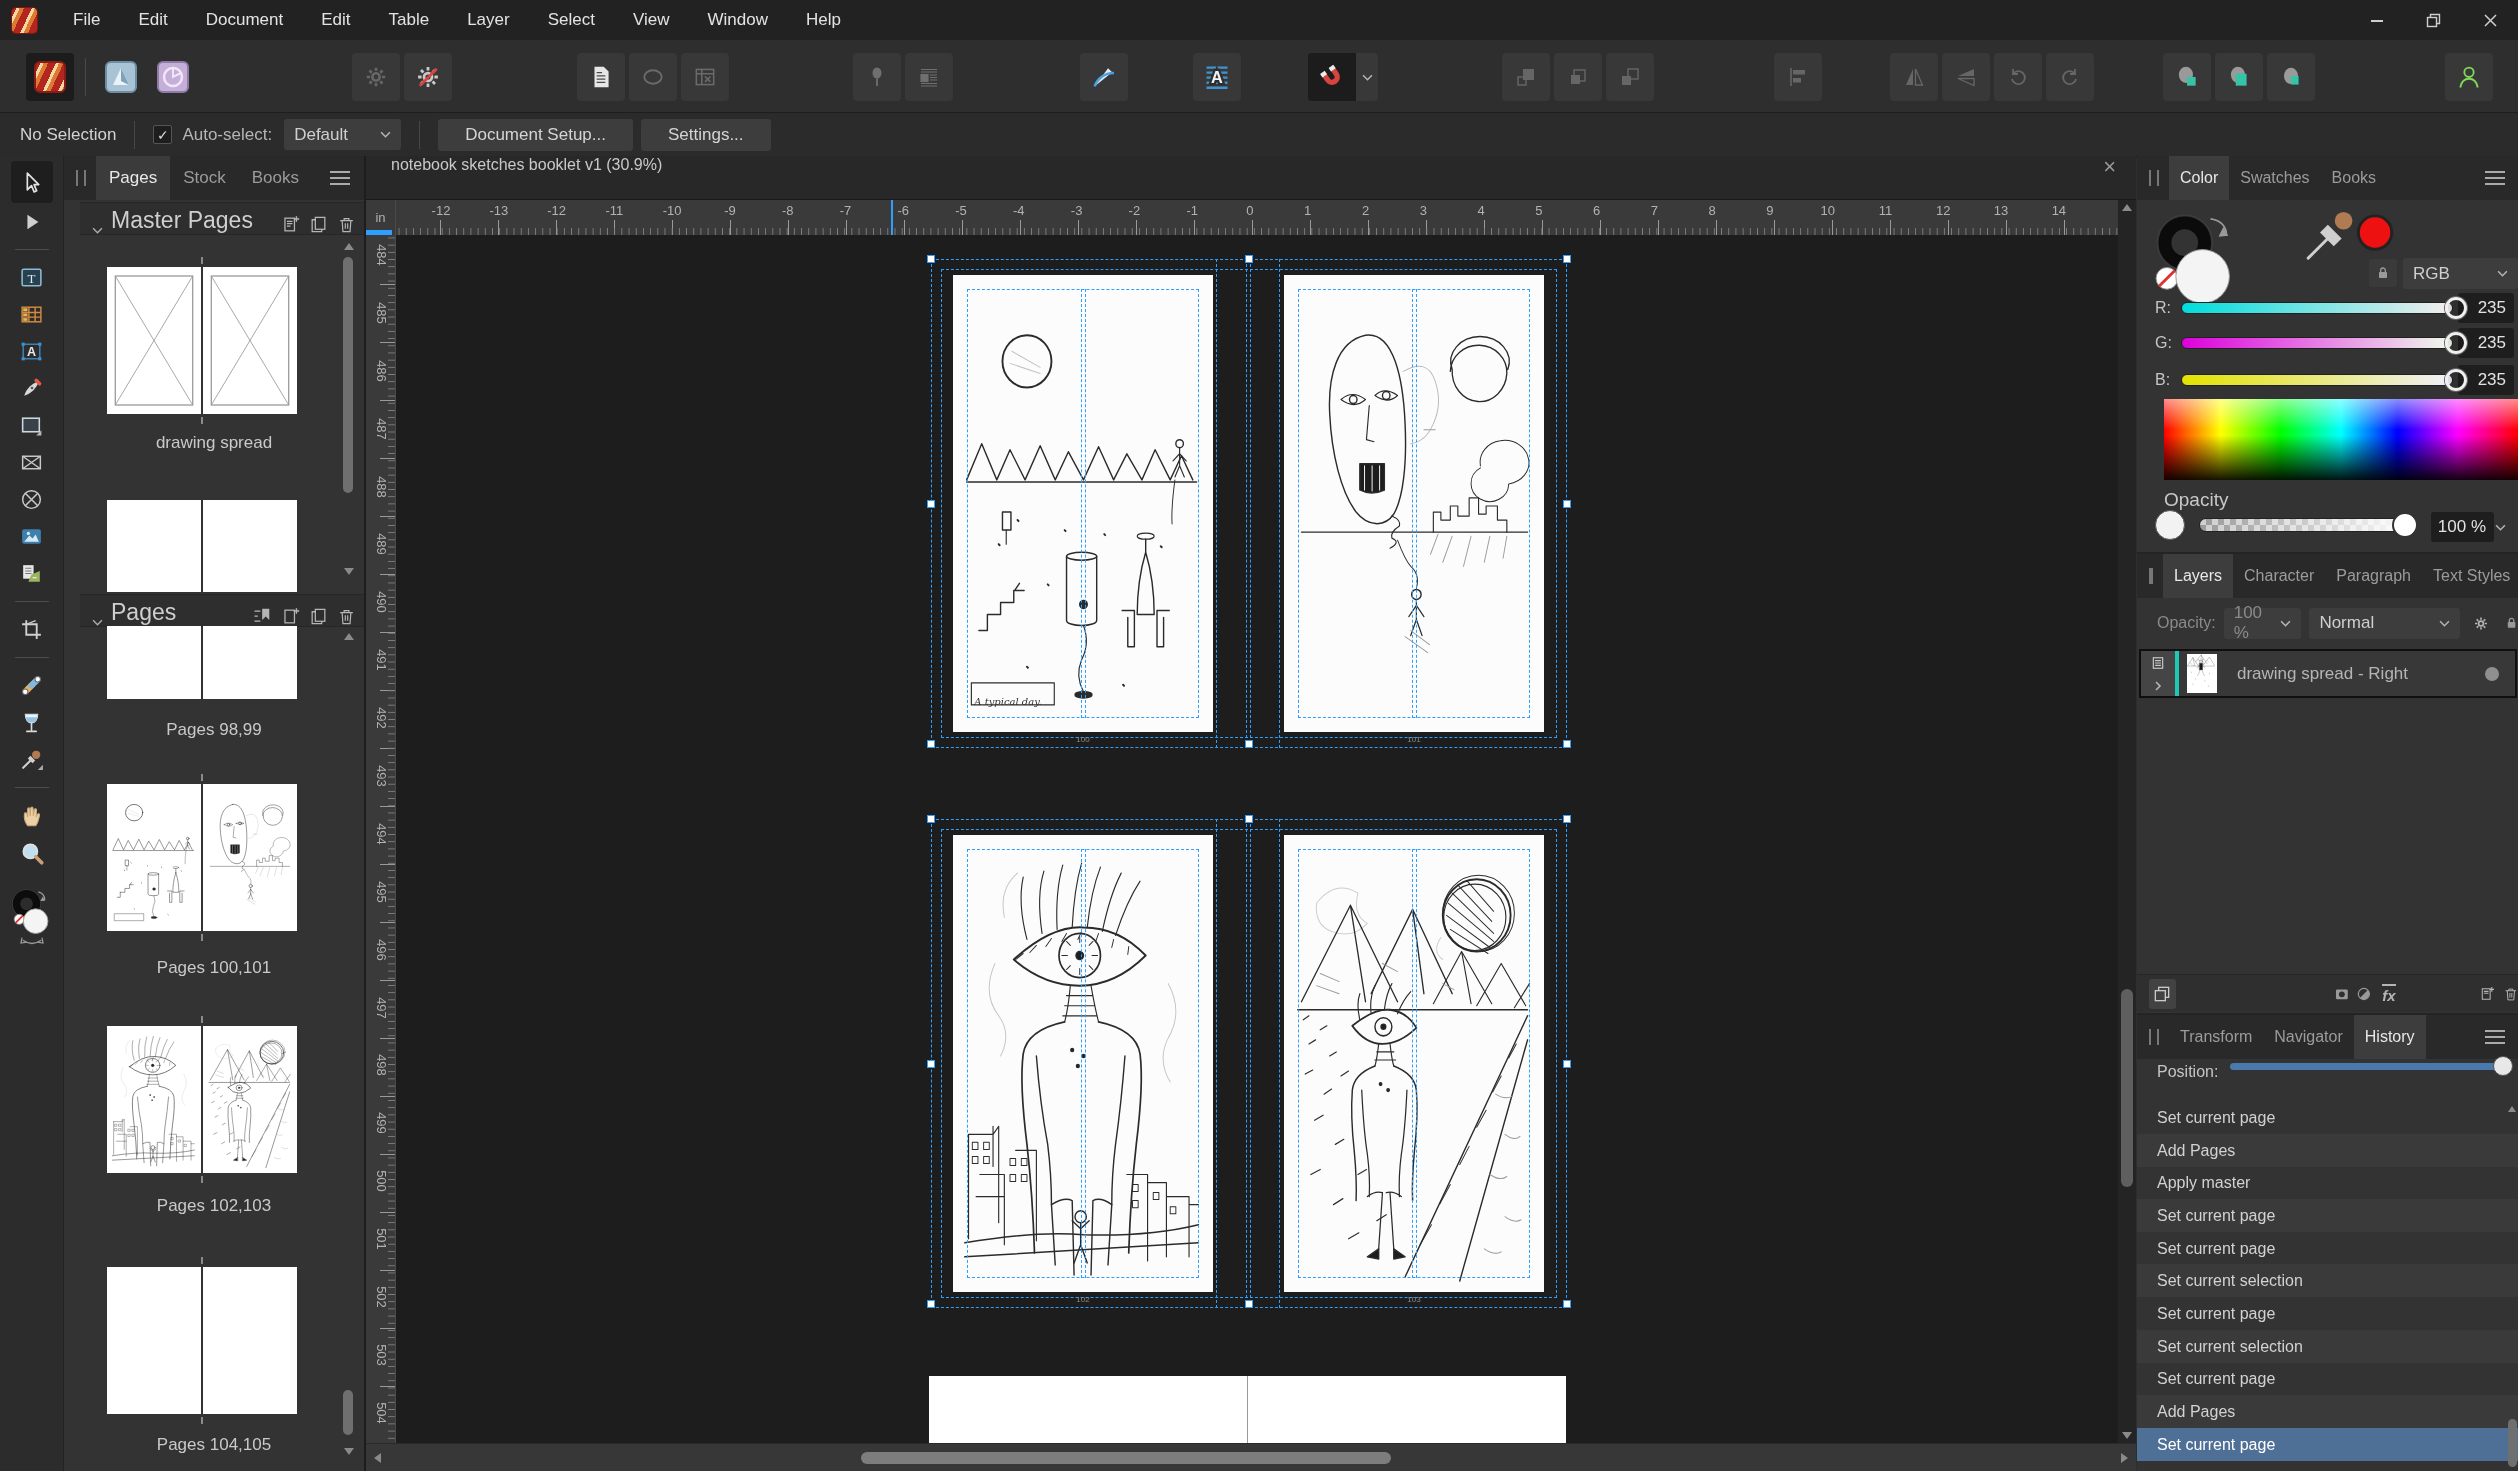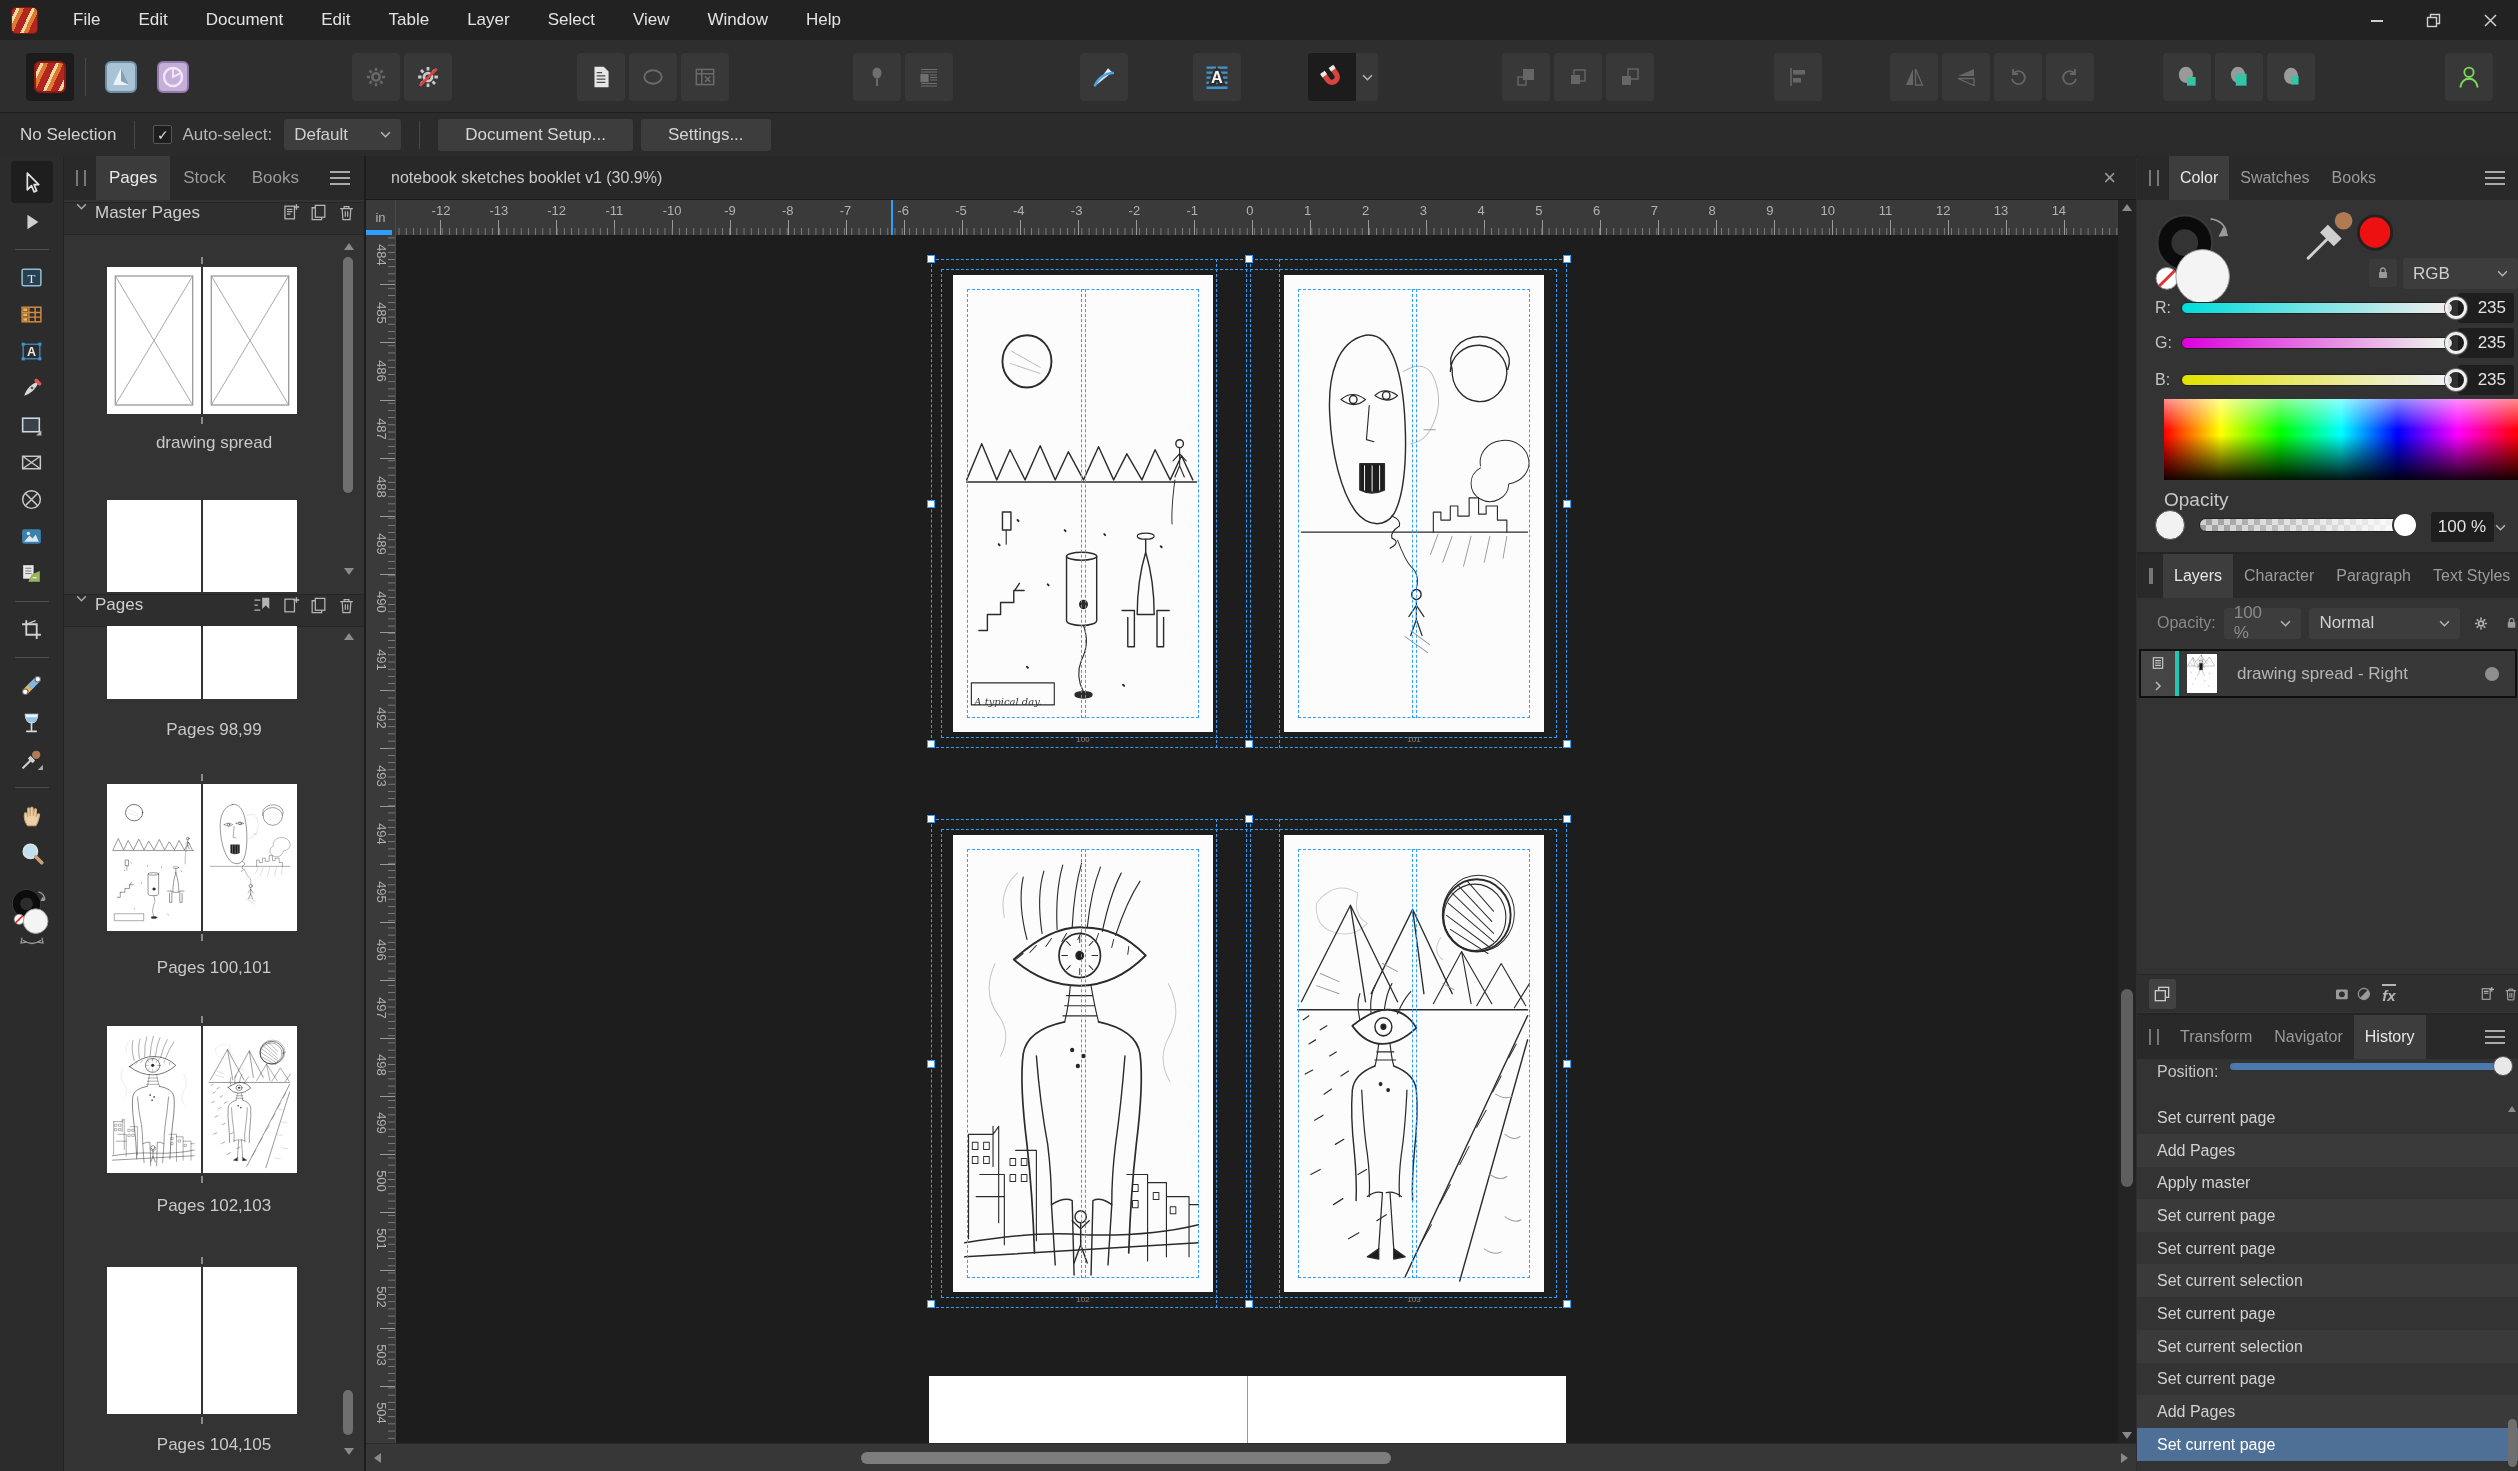--- a/index.html
+++ b/index.html
@@ -38,37 +38,37 @@
 .tool.sel{background:#1e1e1e;height:42px}
 .tdiv{width:34px;height:1px;background:#4d4d4d;margin:9px 0}
 
 #pagespanel{position:absolute;left:64px;top:156px;width:302px;bottom:0;background:#333;border-right:2px solid #1d1d1d}
 .ptabs{position:absolute;left:0;top:0;right:0;height:44px;background:#292929;display:flex;align-items:center;color:#9b9b9b;font-size:17px}
 .iib{display:inline-block;width:10px;height:16px;border-left:2px solid #777;border-right:2px solid #777;margin:0 10px 0 12px}
 .ptab{padding:0 13px;line-height:44px}
 .ptab.active{background:#3b3b3b;color:#e8e8e8}
 .hmb{width:20px;height:14px;border-top:2px solid #aaa;border-bottom:2px solid #aaa;position:relative;margin-left:auto;margin-right:14px}
 .hmb:before{content:"";position:absolute;left:0;right:0;top:4px;height:2px;background:#aaa}
-.sechdr{position:absolute;left:0;right:0;height:33px;background:#2e2e2e;border-top:1px solid #262626;border-bottom:1px solid #262626;display:flex;align-items:flex-start;color:#cfcfcf;font-size:17px}
+.sechdr{position:absolute;left:16px;right:0;height:33px;background:#2e2e2e;border-top:1px solid #262626;border-bottom:1px solid #262626;display:flex;align-items:flex-end;color:#cfcfcf;font-size:23px}
 .sechdr .cic{margin-left:auto;margin-right:8px;display:flex;gap:9px;align-items:center}
 .pthumb{position:absolute;left:43px;width:190px;display:flex;gap:2px}
 .pthumb:before,.pthumb:after{content:"";position:absolute;left:94px;width:2px;height:7px;background:#8a8a8a}
 .pthumb:before{top:-10px}.pthumb:after{bottom:-10px}
 .tpage{width:94px;height:147px;background:#fff;position:relative;overflow:hidden}
 .tpage svg{position:absolute;left:4px;top:4px}
 .plabel{position:absolute;left:0;width:100%;text-align:center;color:#c9c9c9;font-size:17px}
 .clipwrap{position:absolute;left:43px;width:190px;overflow:hidden}
 .sb{position:absolute;width:14px}
 .sbthumb{position:absolute;left:2px;width:10px;border-radius:5px;background:#6f6f6f}
 .sbarr{position:absolute;left:3px;width:0;height:0;border-left:5px solid transparent;border-right:5px solid transparent}
 .sbarr.up{border-bottom:7px solid #8a8a8a}
 .sbarr.dn{border-top:7px solid #8a8a8a}
 
 #canvas{position:absolute;left:366px;top:156px;width:1770px;bottom:0;background:#1d1d1d}
-#doctab{position:absolute;left:0;top:0;right:0;height:44px;background:#282828;border-bottom:1px solid #191919;display:flex;align-items:center}
+#doctab{position:absolute;left:0;top:0;right:0;height:44px;background:#282828;border-bottom:1px solid #191919;display:flex;}
 #doctab .title{margin-left:25px;font-size:16px;color:#c9c9c9}
 #doctab .close{margin-left:auto;margin-right:20px;color:#9a9a9a;font-size:22px;line-height:22px}
 #corner{position:absolute;left:0;top:44px;width:30px;height:36px;background:#3a3a3a;border-right:1px solid #4a4a4a;border-bottom:1px solid #4a4a4a;display:flex;align-items:center;justify-content:center;font-size:13px;color:#b0b0b0}
 #cornerchip{position:absolute;left:0;bottom:0;width:26px;height:5px;background:#2e9fff}
 #hruler{position:absolute;left:30px;top:44px;right:0;height:36px;background:#3a3a3a;border-bottom:1px solid #4a4a4a;overflow:hidden;
  background-image:linear-gradient(90deg,#7e7e7e 0 1px,transparent 1px),linear-gradient(90deg,#9a9a9a 0 1px,transparent 1px);
  background-size:7.2px 7px,58px 15px;background-position:left 2.6px bottom 0,left 44px bottom 0;background-repeat:repeat-x}
 #hnums{position:absolute;left:30px;top:3px;width:1648px;display:flex;justify-content:space-between}
 #hnums span{width:30px;text-align:center;font-size:13px;color:#b2b2b2}
 #hposline{position:absolute;left:495px;top:0;width:2px;height:36px;background:#2e9fff}

